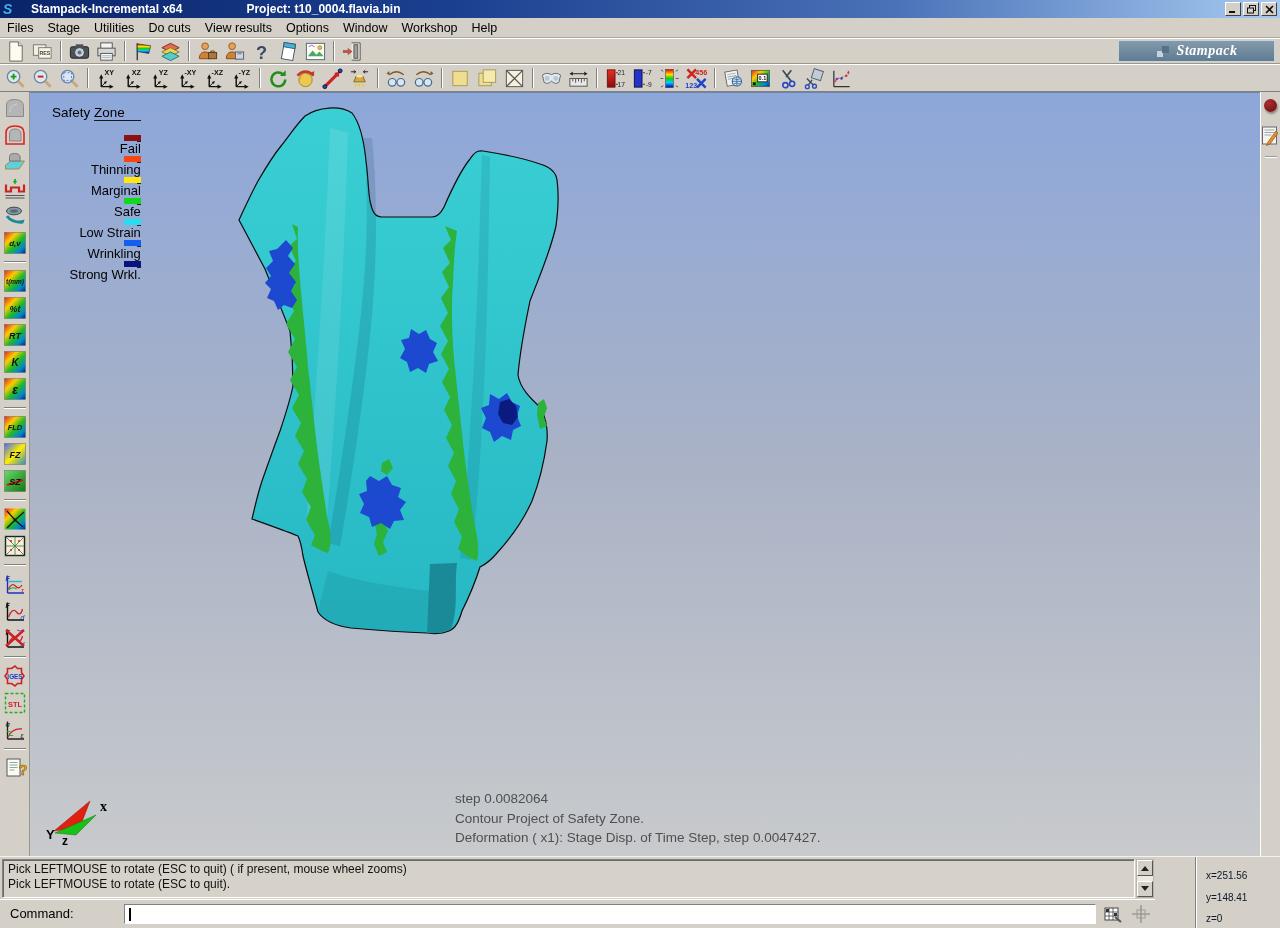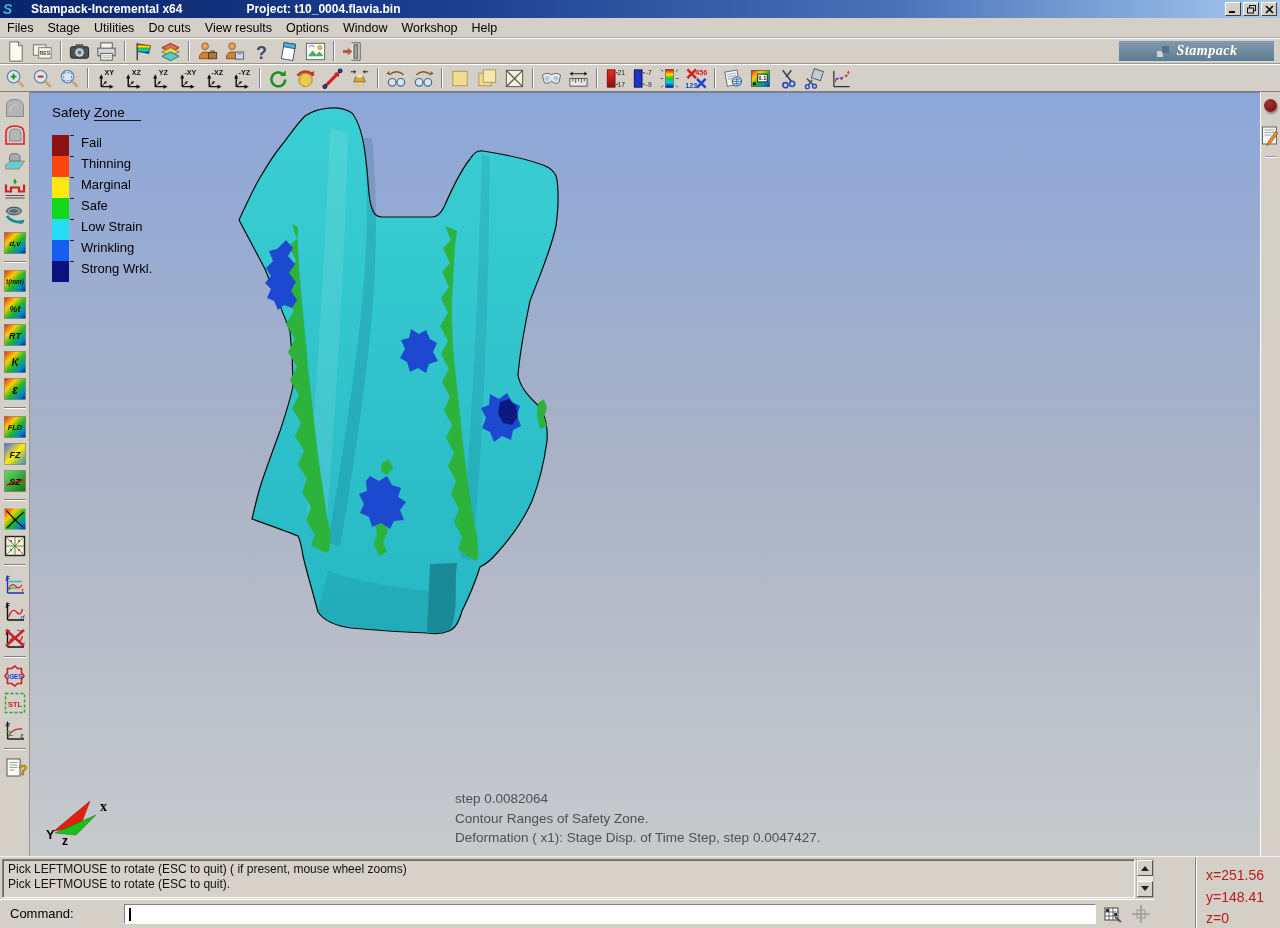--- a/index.html
+++ b/index.html
@@ -44,21 +44,21 @@
 
   .viewport { position:relative; width:1230px; height:764px; overflow:hidden;
     background:linear-gradient(180deg,var(--vp-top) 0%, #a9b2c6 48%, var(--vp-bottom) 100%);
     border-top:1px solid #6d86a8; }
   .model-svg { position:absolute; left:0; top:0; }
 
   
   .legend { position:absolute; left:22px; top:12px; color:#000; }
   .legend-title { font-size:13.5px; margin-bottom:15px; }
   .legend-title .ul { border-bottom:1px solid #1a1a1a; padding-right:16px; }
-  .legend-row { display:flex; align-items:flex-start; height:21px; }
+  .legend-row { display:flex; align-items:flex-end; height:21px;flex-direction:column; }
   .legend-swatch { width:17px; height:21px; }
   .legend-tick { width:4px; height:1px; background:#222; margin-left:1px; }
   .legend-label { margin-left:7px; font-size:13px; }
 
   
   .status { position:absolute; left:425px; top:696px; font-size:13.5px; color:#4f4f4f; line-height:19.5px; }
 
   .axis-triad { position:absolute; left:12px; top:698px; }
 
   
@@ -79,21 +79,21 @@
     display:flex; align-items:center; justify-content:center; }
   .tri-up { width:0; height:0; border:4px solid transparent; border-bottom:5px solid #222; margin-top:-3px; }
   .tri-down { width:0; height:0; border:4px solid transparent; border-top:5px solid #222; margin-bottom:-3px; }
   .cmdrow { height:29px; display:flex; align-items:center; padding:3px 3px 4px 0; gap:6px; border-top:1px solid #fff; }
   .cmd-label { font-size:13px; padding:2px 4px 2px 10px; min-width:118px; }
   .cmd-input { flex:1; height:20px; background:#fff; border:1px solid; border-color:#808080 #fff #fff #808080; position:relative; }
   .caret { position:absolute; left:4px; top:3px; width:2px; height:13px; background:#000; }
   .cmd-tool { width:22px; height:22px; display:flex; align-items:center; justify-content:center; }
 
   .coords { width:85px; background:#d4d0c8; border-left:1px solid #808080; box-shadow:inset 1px 0 0 #fff;
-    padding:8px 0 0 10px; font-size:14px; line-height:21.5px; color:#b91c1c; }
+    padding:8px 0 0 10px; font-size:10px; line-height:21.5px; color:#0f172a; }
 </style>
 </head>
 <body>
 
 <div class="app">
 
   <div class="titlebar">
     <span class="app-icon">S</span>
     <span class="tb-title">Stampack-Incremental x64</span>
     <span class="tb-project">Project: t10_0004.flavia.bin</span>
@@ -675,21 +675,21 @@
             <div class="legend-row">
               <span class="legend-swatch" style="background:#0a1280"></span>
               <span class="legend-tick"></span>
               <span class="legend-label">Strong Wrkl.</span>
             </div>
           </div>
       </div>
 
       <div class="status" id="status-lines">
           <div>step 0.0082064</div>
-          <div>Contour Ranges of Safety Zone.</div>
+          <div>Contour Project of Safety Zone.</div>
           <div>Deformation ( x1): Stage Disp. of Time Step, step 0.0047427.</div>
         </div>
 
       <svg class="axis-triad" width="100" height="56" viewBox="0 0 100 56">
         <polygon points="12,40 48,10 38,36" fill="#e02010" stroke="#901000" stroke-width="0.5"></polygon>
         <polygon points="13,42 54,24 34,44" fill="#18c018" stroke="#0a7a0a" stroke-width="0.5"></polygon>
         <text id="axX" x="58" y="20" font-size="14" font-weight="bold" fill="#000" font-family="Liberation Serif, DejaVu Serif, serif">x</text>
         <text id="axY" x="4" y="48" font-size="13" font-weight="bold" fill="#000">Y</text>
         <text id="axZ" x="20" y="54" font-size="12" font-weight="bold" fill="#000">z</text>
       </svg>

